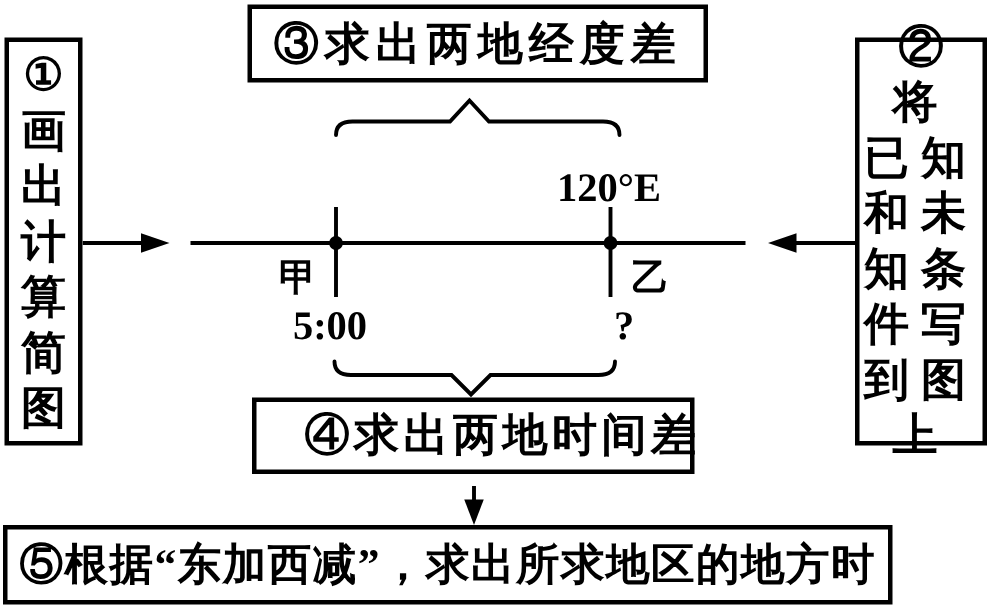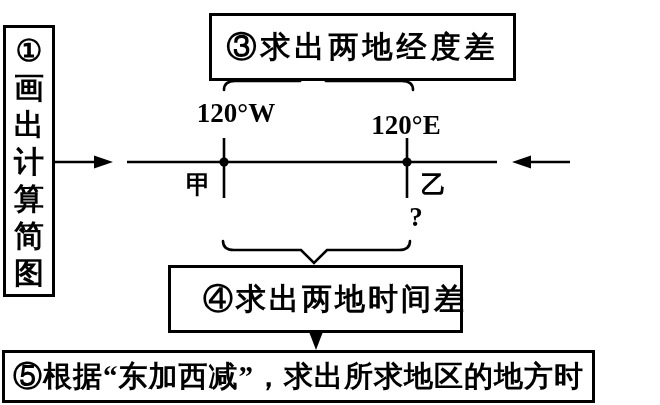--- a/index.html
+++ b/index.html
@@ -27,23 +27,23 @@
     white-space: nowrap;
   }
   .vtext {
     white-space: pre-line;
     text-align: center;
     font-size: 30px;
     line-height: 37px;
     font-weight: 600;
   }
   .vtext.two-col { letter-spacing: 8px; text-indent: 8px; }
-  .box3 { left: 165px; top: 13px;   width: 307px; height: 68px; margin-left: 44px; }
+  .box3 { left: 165px; top: 3px;   width: 307px; height: 52px; }
   .box3 .step-label { font-size: 30px; letter-spacing: 4px; }
-  .box4 { left: 168px; top: 265px; width: 295px; height: 68px; padding-left: 39px; }
+  .box4 { left: 168px; top: 265px; width: 295px; height: 51px; padding-left: 39px; }
   .box4 .step-label { font-size: 30px; letter-spacing: 3px; }
   .box5 { left: 2px;   top: 350px; width: 593px; height: 53px; }
   .box5 .step-label { font-size: 29px; letter-spacing: 1px; }
   .box1 { left: 3px;   top: 25px;  width: 52px;  height: 272px; }
   .box2 { left: 570px; top: 25px;  width: 88px;  height: 272px; }
   .lbl {
     position: absolute;
     font-weight: 600;
     text-align: center;
     white-space: nowrap;
@@ -84,34 +84,43 @@
   <div class="box box1">
     <div class="vtext">①
 画
 出
 计
 算
 简
 图</div>
   </div>
 
+  <div class="box box2">
+    <div class="vtext two-col">②将
+已知
+和未
+知条
+件写
+到图
+上</div>
+  </div>
 
   <div class="box box3">
     <span class="step-label">③求出两地经度差</span>
   </div>
 
   <div class="box box4">
     <span class="step-label">④求出两地时间差</span>
   </div>
 
   <div class="box box5">
     <span class="step-label">⑤根据“东加西减”，求出所求地区的地方时</span>
   </div>
 
-  <span class="lbl lon" style="left:188px; top:98px;">120°W</span>
   <span class="lbl lon" style="left:358px; top:98px;margin-top:12px;">120°E</span>
 
   <span class="lbl place" style="left:186px; top:168px;">甲</span>
   <span class="lbl place" style="left:421px; top:168px;">乙</span>
 
+  <span class="lbl time" style="left:190px; top:202px; width:60px;">5:00</span>
   <span class="lbl time" style="left:402px; top:202px; width:28px;">?</span>
 
 </div>
 
 </body></html>

